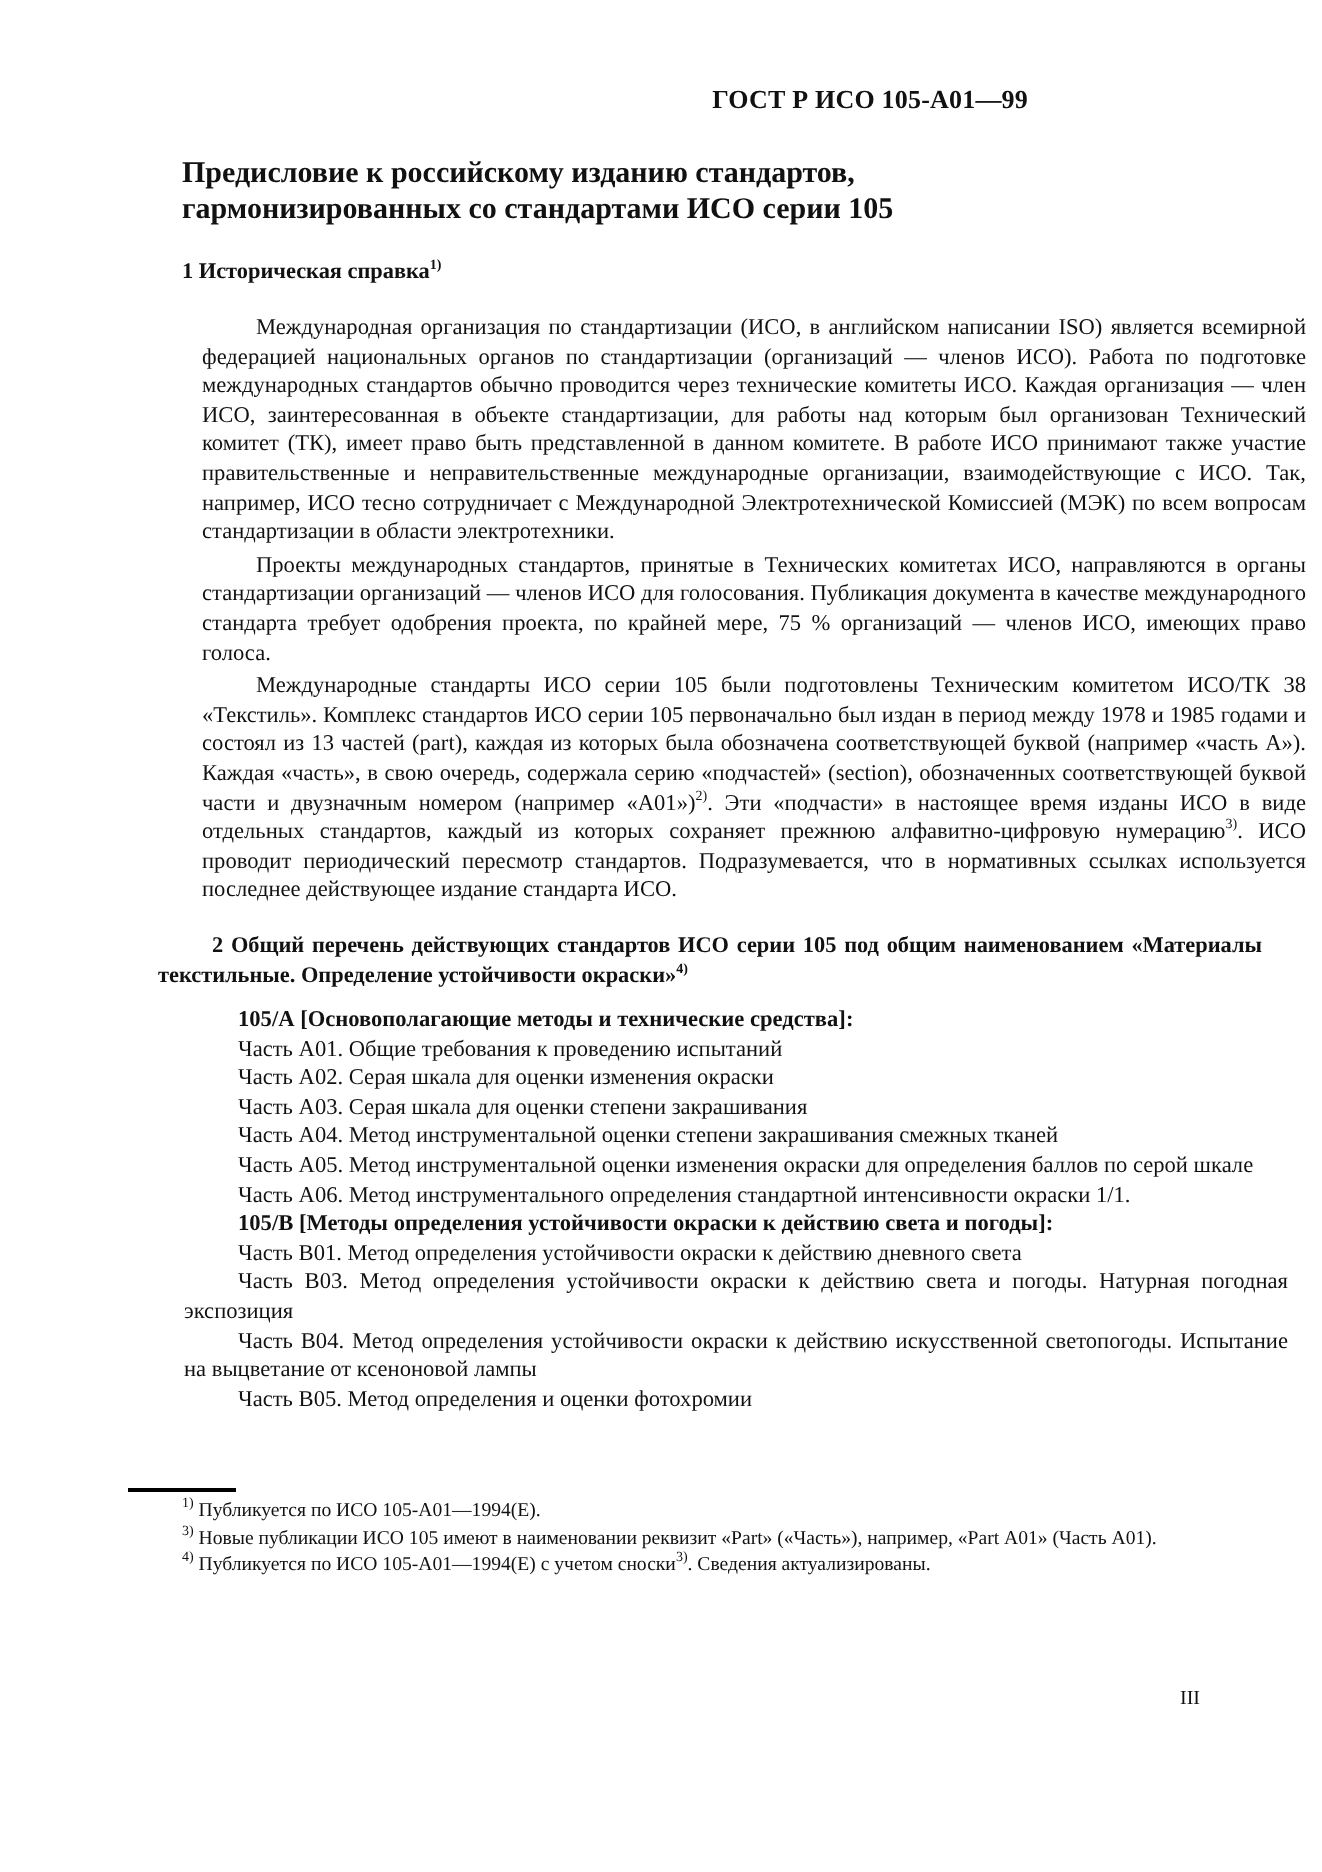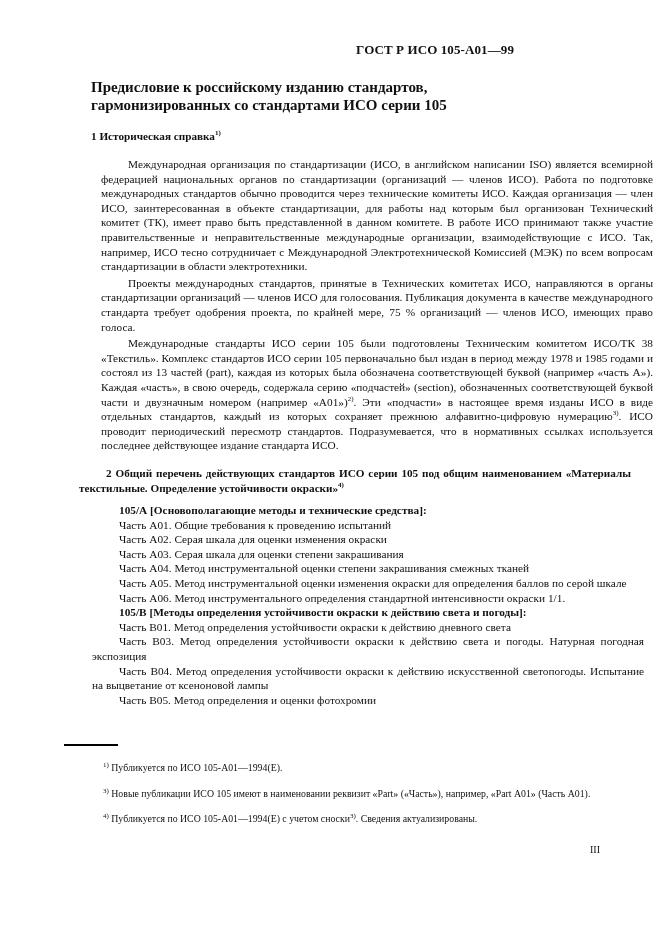--- a/index.html
+++ b/index.html
@@ -11,21 +11,21 @@
   .h1 { position:absolute; left:91px; top:130px; font-weight:bold; font-size:11.2px; }
   sup { font-size:7px; vertical-align:super; line-height:0; }
   .body { position:absolute; left:64px; width:552px; font-size:11.3px; line-height:14.6px; text-align:justify; }
   .p { margin:0 0 2px 0; text-indent:27px; }
   .h2 { position:absolute; left:64px; top:466px; width:552px; font-weight:bold; font-size:11.2px; line-height:14.6px; text-indent:27px; text-align:justify;margin-left:15px; }
   .list { position:absolute; left:64px; top:503px; width:552px; font-size:11.3px; line-height:14.6px;margin-left:28px; }
   .li { text-indent:27px; margin:0; text-align:justify; }
   .grp { text-indent:27px; font-weight:bold; margin:0; }
   .fnline { position:absolute; left:64px; top:744px; width:54px; height:1.5px; background:#000; }
   .fn { position:absolute; left:64px; top:749px; width:552px; font-size:9.8px; line-height:13.6px; text-align:justify; }
-  .fn p { margin:12px; text-indent:27px; }
+  .fn p { margin:0; text-indent:27px; }
   .pnum { position:absolute; left:590px; top:844px; font-size:10px; }
 </style>
 </head>
 <body>
 
 <div class="page">
   <div class="hdr">ГОСТ Р ИСО 105-А01—99</div>
 
   <div class="title">Предисловие к российскому изданию стандартов, гармонизированных со стандартами ИСО серии 105</div>
 

